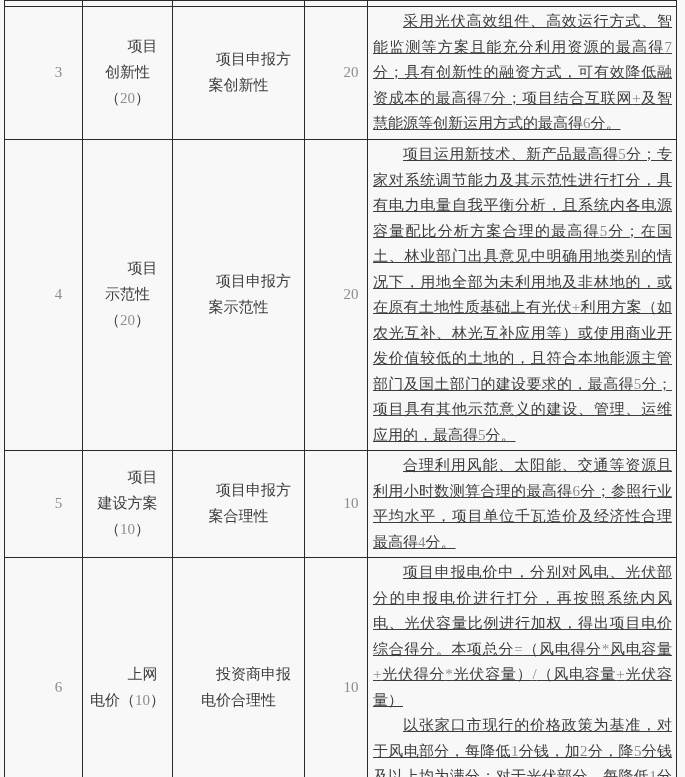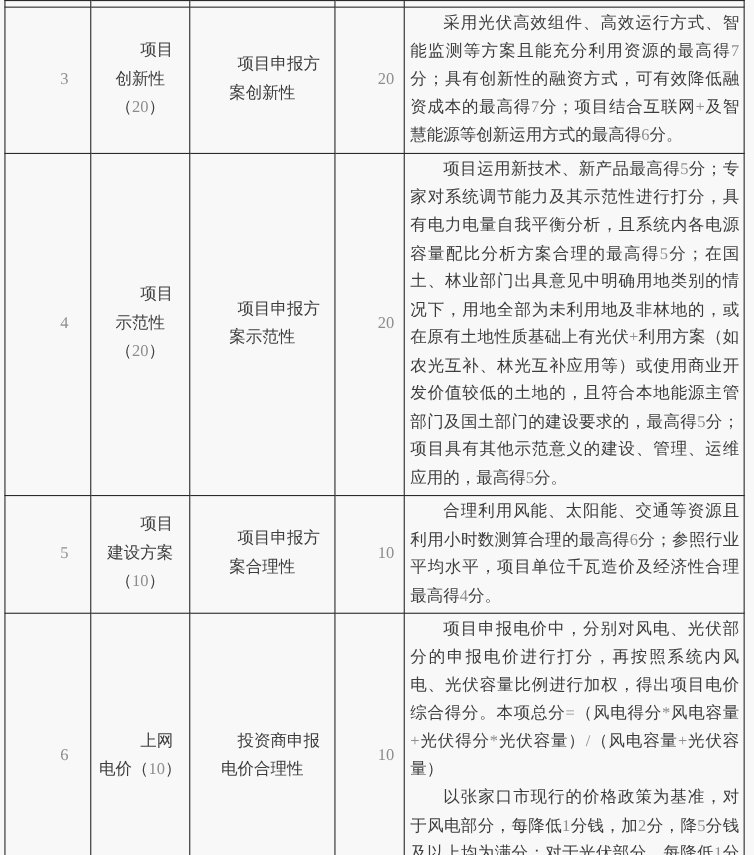--- a/index.html
+++ b/index.html
@@ -31,20 +31,21 @@
   }
   td.center{
     text-align:center;
     text-indent:2em;
     white-space:pre-line;
     line-height:1.72;
   }
   td.desc{
     vertical-align:top;
     padding:2px 4px 2px 5px;
+    text-decoration:underline;
   }
   td.desc p{
     margin:0;
     text-align:justify;
     text-indent:2em;
     line-height:1.7;
   }
   tr.prev-row td{padding:0;height:5px;}
   .ascii{color:var(--ascii);}
 </style>

